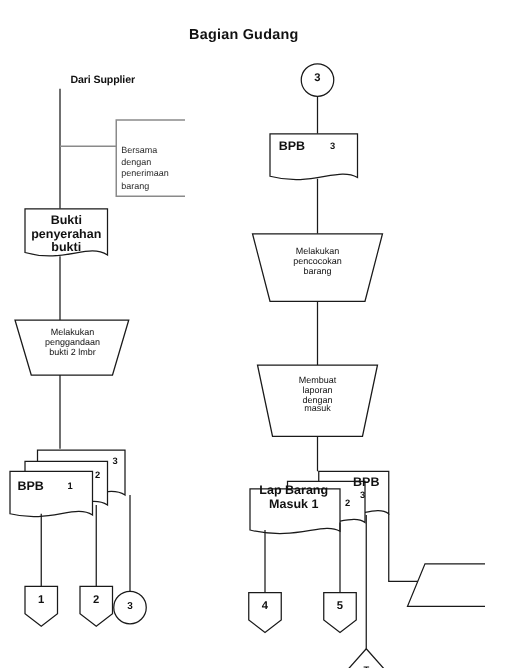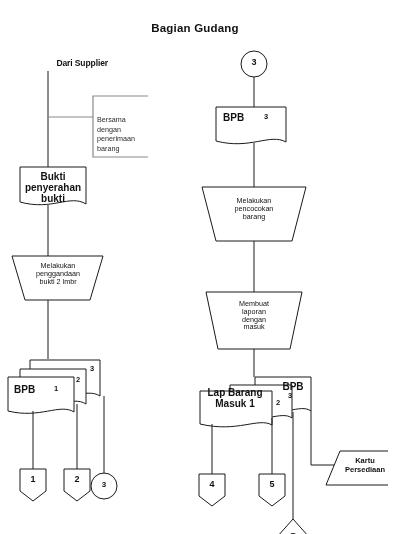--- a/index.html
+++ b/index.html
@@ -200,21 +200,19 @@
 laporan
 dengan
 masuk</div>
 
   <div class="lbl doc-txt" style="left:204px; top:369px; width:62px;">Lap Barang
 Masuk  1</div>
   <div class="lbl stack-num" style="left:272px; top:380px; width:12px;">2</div>
   <div class="lbl doc-txt" style="left:278px; top:363px; width:30px;">BPB</div>
   <div class="lbl stack-num" style="left:284px; top:373px; width:12px;">3</div>
 
-  <div class="lbl para-txt" style="left:330px; top:437px; width:70px;">Kartu
-Persediaan</div>
 
   <div class="lbl conn-num" style="left:200px; top:461px; width:24px;">4</div>
   <div class="lbl conn-num" style="left:260px; top:461px; width:24px;">5</div>
 
   <div class="lbl tri-txt" style="left:283px; top:513px; width:20px;">T</div>
 
 </div>
 
 </body></html>

